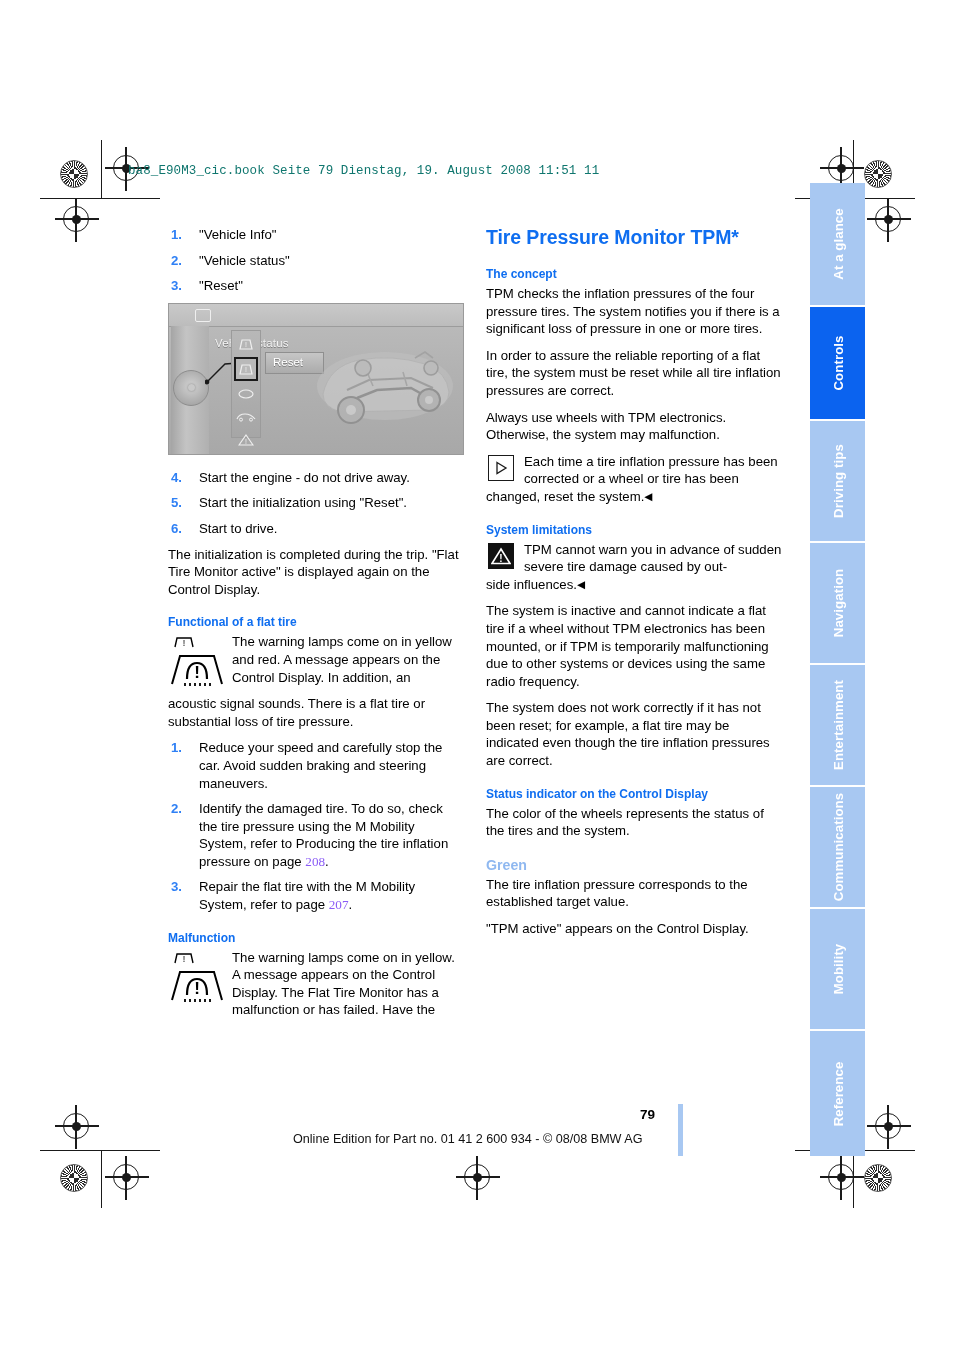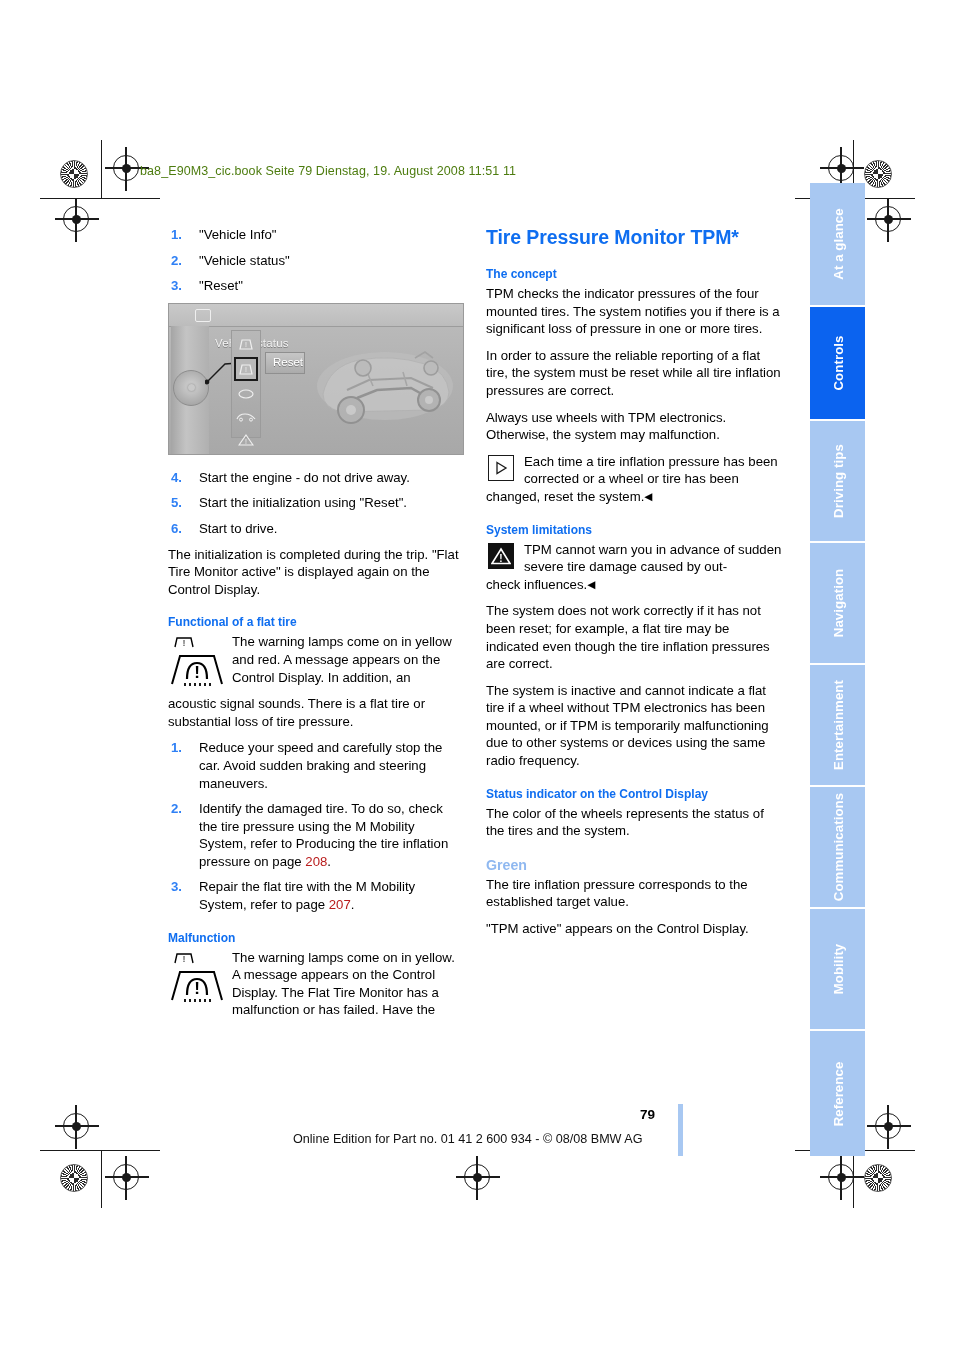--- a/index.html
+++ b/index.html
@@ -39,24 +39,24 @@
     width: 28px; height: 28px; border-radius: 50%;
     background:
       repeating-conic-gradient(#2b2b2b 0 6deg, #ffffff 6deg 12deg);
     border: 1px solid #555;
     box-sizing: border-box;
   }
 
   
   .slug {
     position: absolute;
-    left: 140px; top: 164px;
-    font-family: Liberation Sans, sans-serif;
+    left: 128px; top: 164px;
+    font-family: Liberation Mono, monospace;
     font-size: 12.5px;
-    color: #4d7c0f;
+    color: #0f766e;
     letter-spacing: 0.1px;
     white-space: nowrap;
   }
 
   
   .col {
     position: absolute;
     top: 226px;
     width: 296px;
     font-size: 13.2px;
@@ -98,21 +98,21 @@
     padding-left: 31px;
     margin-bottom: 8px;
   }
   ol.steps li .num {
     position: absolute;
     left: 3px; top: 0;
     color: #2f80f5;
     font-weight: bold;
     font-size: 13.2px;
   }
-  .pageref { color: #b91c1c; }
+  .pageref { color: #8b5cf6; font-family: Liberation Serif, serif; }
 
   
   .figure {
     margin: 5px 0 14px 0;
     width: 296px; height: 152px;
     position: relative;
     overflow: hidden;
     background: linear-gradient(180deg,#bdbdbd 0%, #b2b2b2 45%, #a8a8a8 100%);
     border: 1px solid #9a9a9a;
     box-sizing: border-box;
@@ -160,21 +160,21 @@
     height: 20px; margin: 3px 2px;
     display: flex; align-items: center; justify-content: center;
     font-size: 11px; color: #eee;
   }
   .fig-menu-item.selected {
     border: 2px solid #1a1a1a;
     background: #b9b9b9;
   }
   .fig-reset-chip {
     position: absolute; left: 96px; top: 48px;
-    padding: 1px 1px 2px 7px;
+    padding: 1px 20px 2px 7px;
     font-size: 11.5px; color: #ffffff;
     background: linear-gradient(180deg,#c6c6c6,#ababab);
     border: 1px solid #8f8f8f;
     text-shadow: 0 1px 0 #7a7a7a;
   }
   .fig-pointer {
     position: absolute; left: 36px; top: 52px;
     width: 48px; height: 30px;
   }
   .fig-car { position: absolute; right: 6px; top: 24px; width: 150px; height: 120px; opacity: .85; }
@@ -472,21 +472,21 @@
     <div class="icon-text">The warning lamps come on in yellow. A message appears on the Control Display. The Flat Tire Monitor has a malfunction or has failed. Have the</div>
   </div>
 
 </div>
 
 <div class="col col-right">
 
   <h1 class="title">Tire Pressure Monitor TPM*</h1>
 
   <h2 class="subhead">The concept</h2>
-  <p>TPM checks the indicator pressures of the four mounted tires. The system notifies you if there is a significant loss of pressure in one or more tires.</p>
+  <p>TPM checks the inflation pressures of the four pressure tires. The system notifies you if there is a significant loss of pressure in one or more tires.</p>
 
   <p>In order to assure the reliable reporting of a flat tire, the system must be reset while all tire inflation pressures are correct.</p>
   <p>Always use wheels with TPM electronics. Otherwise, the system may malfunction.</p>
 
   <div class="note-para">
     <div class="icon-slot">
       <div class="note-box">
         <svg width="16" height="16" viewBox="0 0 16 16">
             <path d="M4 2.5 L13 8 L4 13.5 Z" fill="none" stroke="#1a1a1a" stroke-width="1.3"></path>
           </svg>
@@ -502,24 +502,24 @@
     <div class="icon-slot">
       <div class="warn-box">
         <svg width="20" height="18" viewBox="0 0 20 18">
           <path d="M10 2 L19 16.5 L1 16.5 Z" fill="none" stroke="#ffffff" stroke-width="1.6"></path>
           <text x="10" y="15" font-size="10" font-weight="bold" font-family="Liberation Sans, sans-serif" text-anchor="middle" fill="#ffffff">!</text>
         </svg>
       </div>
     </div>
     <div class="icon-text">TPM cannot warn you in advance of sudden severe tire damage caused by out-</div>
   </div>
-  <p><span>check influences.</span><span class="endmark">◀</span></p>
-
+  <p><span>side influences.</span><span class="endmark">◀</span></p>
+
+  <p>The system is inactive and cannot indicate a flat tire if a wheel without TPM electronics has been mounted, or if TPM is temporarily malfunctioning due to other systems or devices using the same radio frequency.</p>
   <p>The system does not work correctly if it has not been reset; for example, a flat tire may be indicated even though the tire inflation pressures are correct.</p>
-  <p>The system is inactive and cannot indicate a flat tire if a wheel without TPM electronics has been mounted, or if TPM is temporarily malfunctioning due to other systems or devices using the same radio frequency.</p>
 
   <h2 class="subhead spaced">Status indicator on the Control Display</h2>
   <p>The color of the wheels represents the status of the tires and the system.</p>
 
   <h3 class="minorhead">Green</h3>
   <p>The tire inflation pressure corresponds to the established target value.</p>
   <p>"TPM active" appears on the Control Display.</p>
 
 </div>
 

